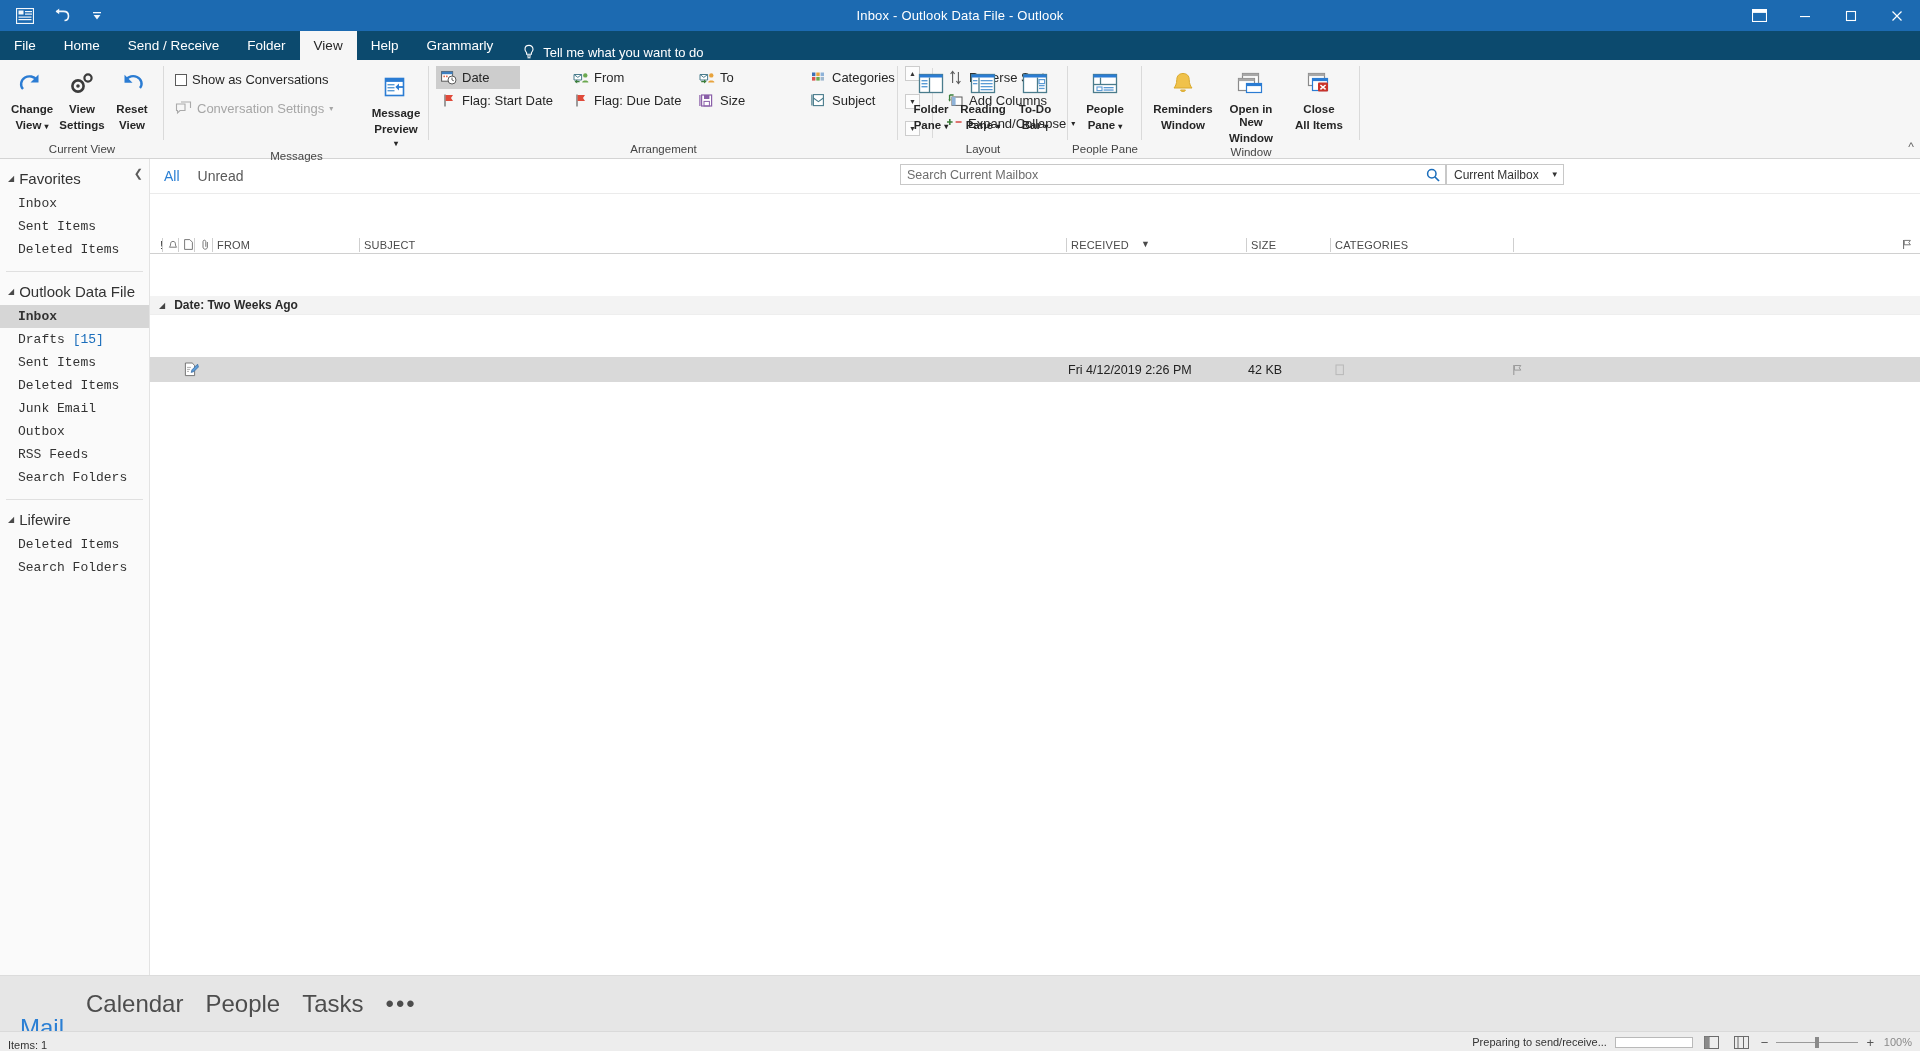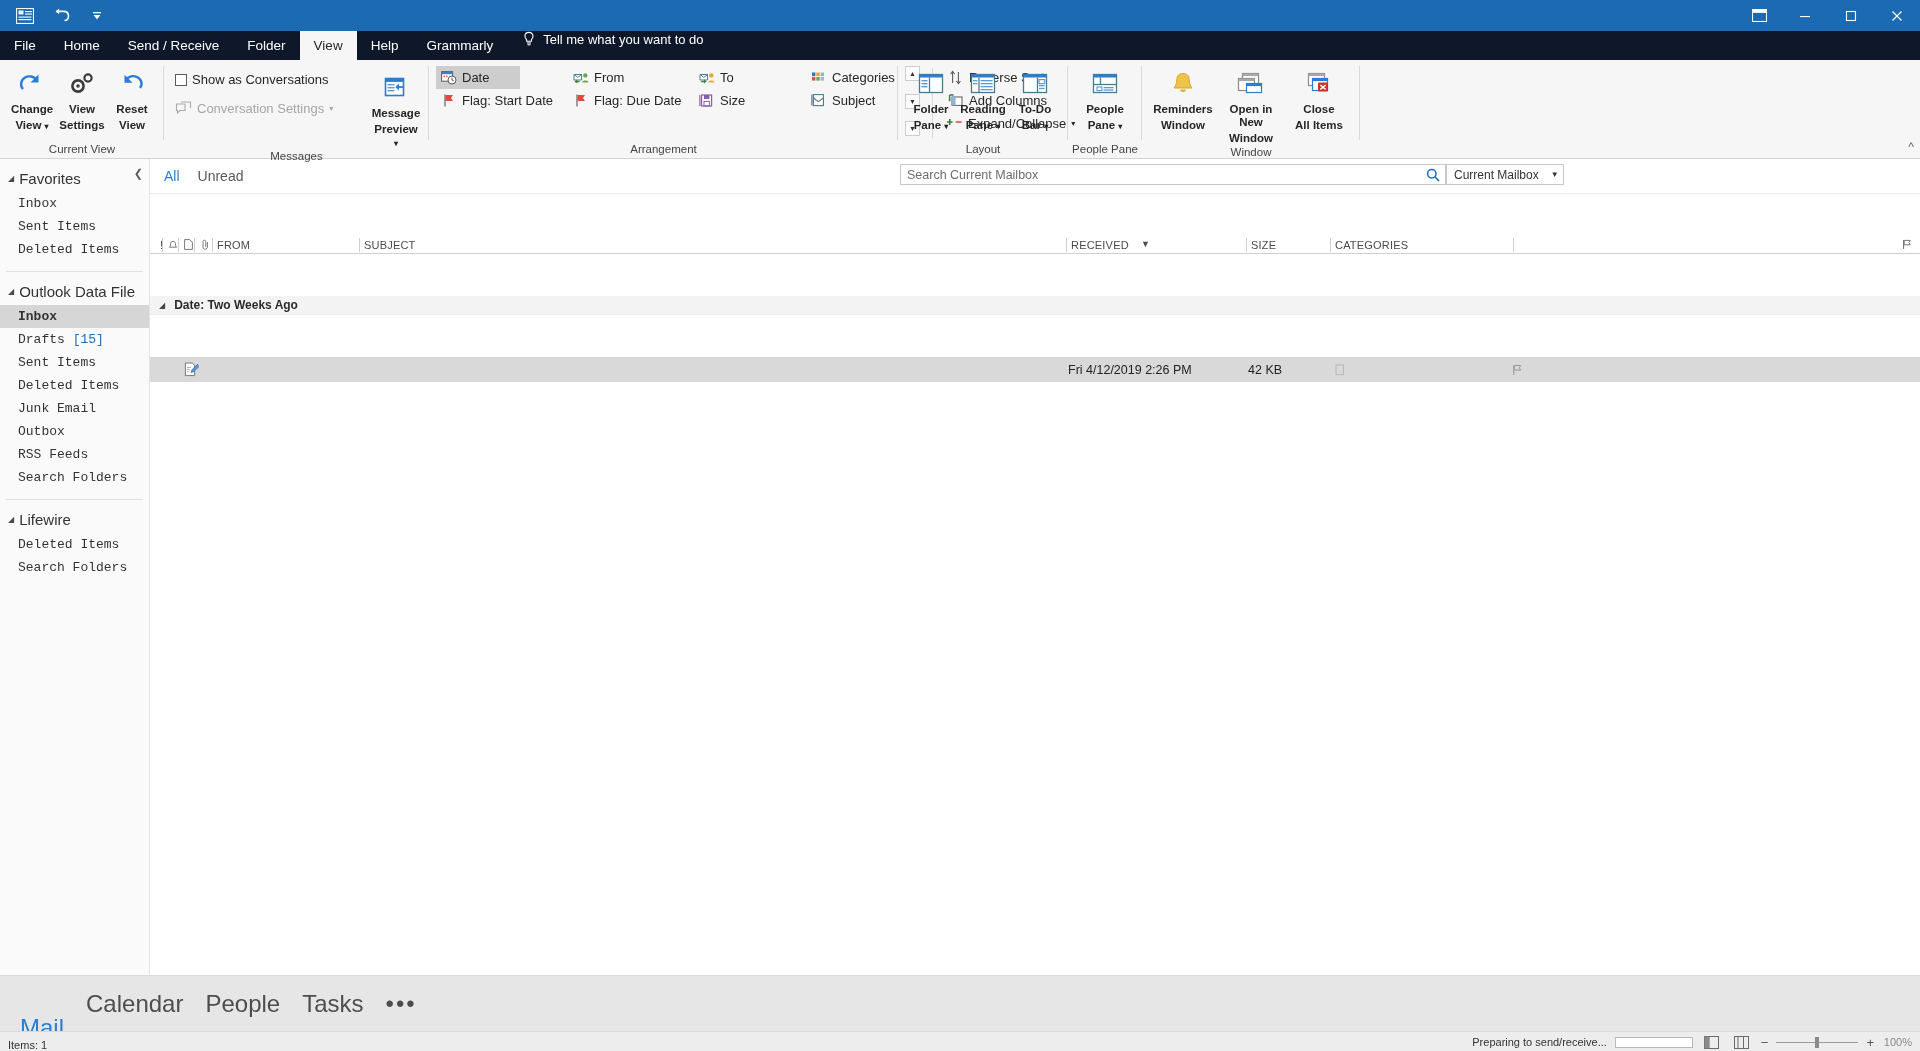--- a/index.html
+++ b/index.html
@@ -23,21 +23,21 @@
   .title-text {
     position:absolute; left:0; right:0; text-align:center;
     color:#fff; font-size:13px; letter-spacing:.2px; pointer-events:none;
   }
   .win-ctrls { position:absolute; right:0; top:0; height:31px; display:flex; }
   .win-btn { width:46px; height:31px; display:flex; align-items:center; justify-content:center;
              color:#fff; }
   .ribbon-display { width:46px; height:31px; display:flex; align-items:center; justify-content:center; color:#fff;}
 
   
-  .tabstrip { height:29px; background:#0f172a; display:flex; align-items:flex-start; }
+  .tabstrip { height:29px; background:#0c4a6e; display:flex; align-items:flex-end; }
   .tab {
     padding:0 14px; display:flex; align-items:center; color:#fff; font-size:13.5px;
     height:29px; cursor:default; white-space:nowrap;
   }
   .tab.active { background:#f6f6f6; color:#262626; }
   .tellme { display:flex; align-items:center; gap:6px; color:#fff; padding-left:14px; font-size:13px; }
   .bulb { width:16px; height:16px; display:block; }
 
   
   .ribbon {
@@ -181,20 +181,21 @@
           <path d="M6.2 0.6 L2.6 3.4 L6.2 6.2 Z" fill="#fff"></path>
         </svg>
     </div>
     <div class="qat-btn">
       <svg width="12" height="12" viewBox="0 0 12 12">
           <rect x="2" y="2" width="8" height="1.3" fill="#fff"></rect>
           <path d="M2.6 5 L9.4 5 L6 9.4 Z" fill="#fff"></path>
         </svg>
     </div>
   </div>
+  <div class="title-text">Inbox - Outlook Data File  -  Outlook</div>
   <div class="win-ctrls">
     <div class="ribbon-display">
       <svg width="15" height="13" viewBox="0 0 15 13">
           <rect x="0.5" y="0.5" width="14" height="12" fill="none" stroke="#fff" stroke-width="1.1"></rect>
           <rect x="0.5" y="0.5" width="14" height="3.4" fill="#fff"></rect>
         </svg>
     </div>
     <div class="win-btn">
       <svg width="12" height="12" viewBox="0 0 12 12">
           <rect x="1" y="6" width="10" height="1.1" fill="#fff"></rect>

